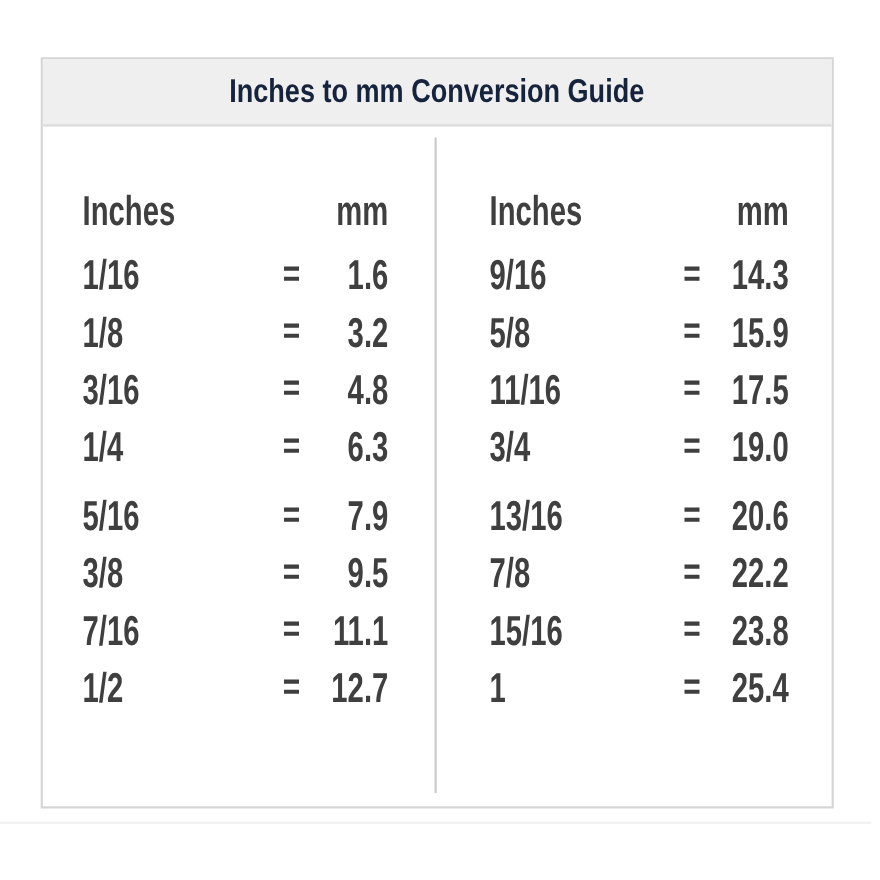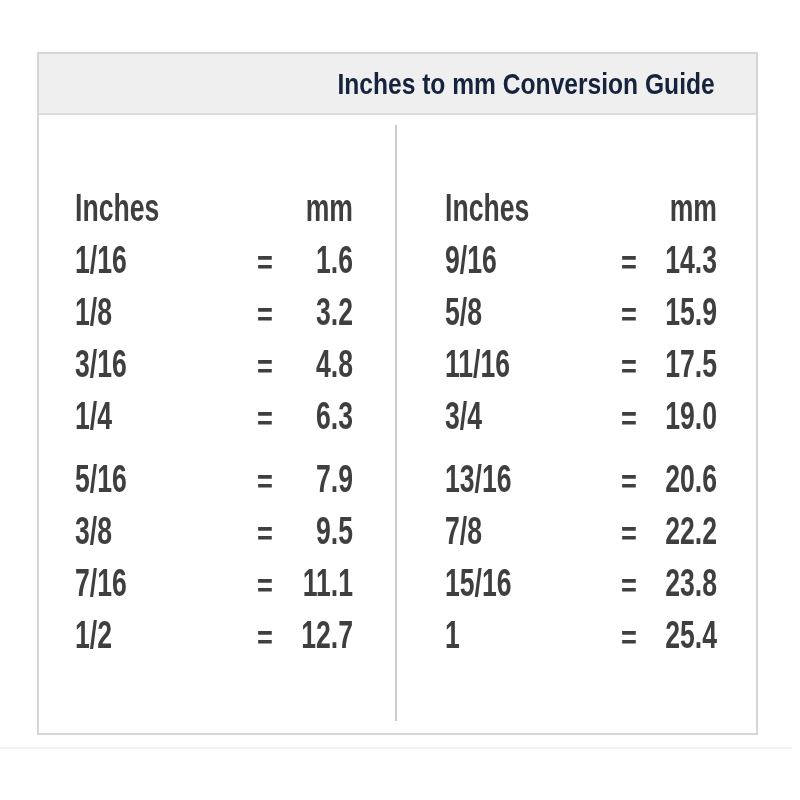--- a/index.html
+++ b/index.html
@@ -7,41 +7,41 @@
               font-family:"Liberation Sans", sans-serif; }
   .stage { position:relative; width:800px; height:800px; background:#ffffff; }
 
   .panel {
     position:absolute; left:37px; top:52px; width:721px; height:683px;
     border:2px solid #d6d6d6; background:#ffffff;
   }
   .titlebar {
     position:absolute; left:0; top:0; right:0; height:61px;
     background:#efefef; border-bottom:2px solid #dcdcdc;
-    display:flex; align-items:center; justify-content:flex-end;
+    display:flex; align-items:center; justify-content:center;
   }
   .title {
     font-size:30px; font-weight:bold; color:#16233c; white-space:nowrap;
     transform:scaleX(0.82); transform-origin:center;
     letter-spacing:0px;
   }
   .vdivider {
     position:absolute; left:356px; top:71px; bottom:12px; width:2px;
     background:#cccccc;
   }
   .shadow-line {
     position:absolute; left:0px; right:8px; top:747px; height:2px;
     background:#f2f2f2;
   }
 
   .col { position:absolute; top:118px; color:#3f3f3f; }
   .col-left  { left:36px;  width:278px; }
   .col-right { left:406px; width:272px; }
 
-  .trow { display:flex; align-items:flex-end; height:52px;
+  .trow { display:flex; align-items:flex-start; height:52px;
           font-size:38px; font-weight:bold; white-space:nowrap; }
   .trow-hdr { height:58px; }
   .row-gap { margin-top:11px; }
 
   .cell-in { flex:1; text-align:left;
              transform:scaleX(0.70); transform-origin:left center; }
   .cell-eq { width:24px; text-align:center; font-size:34px;
              transform:scaleX(0.80); transform-origin:center; }
   .cell-mm { width:76px; text-align:right;
              transform:scaleX(0.70); transform-origin:right center; }

